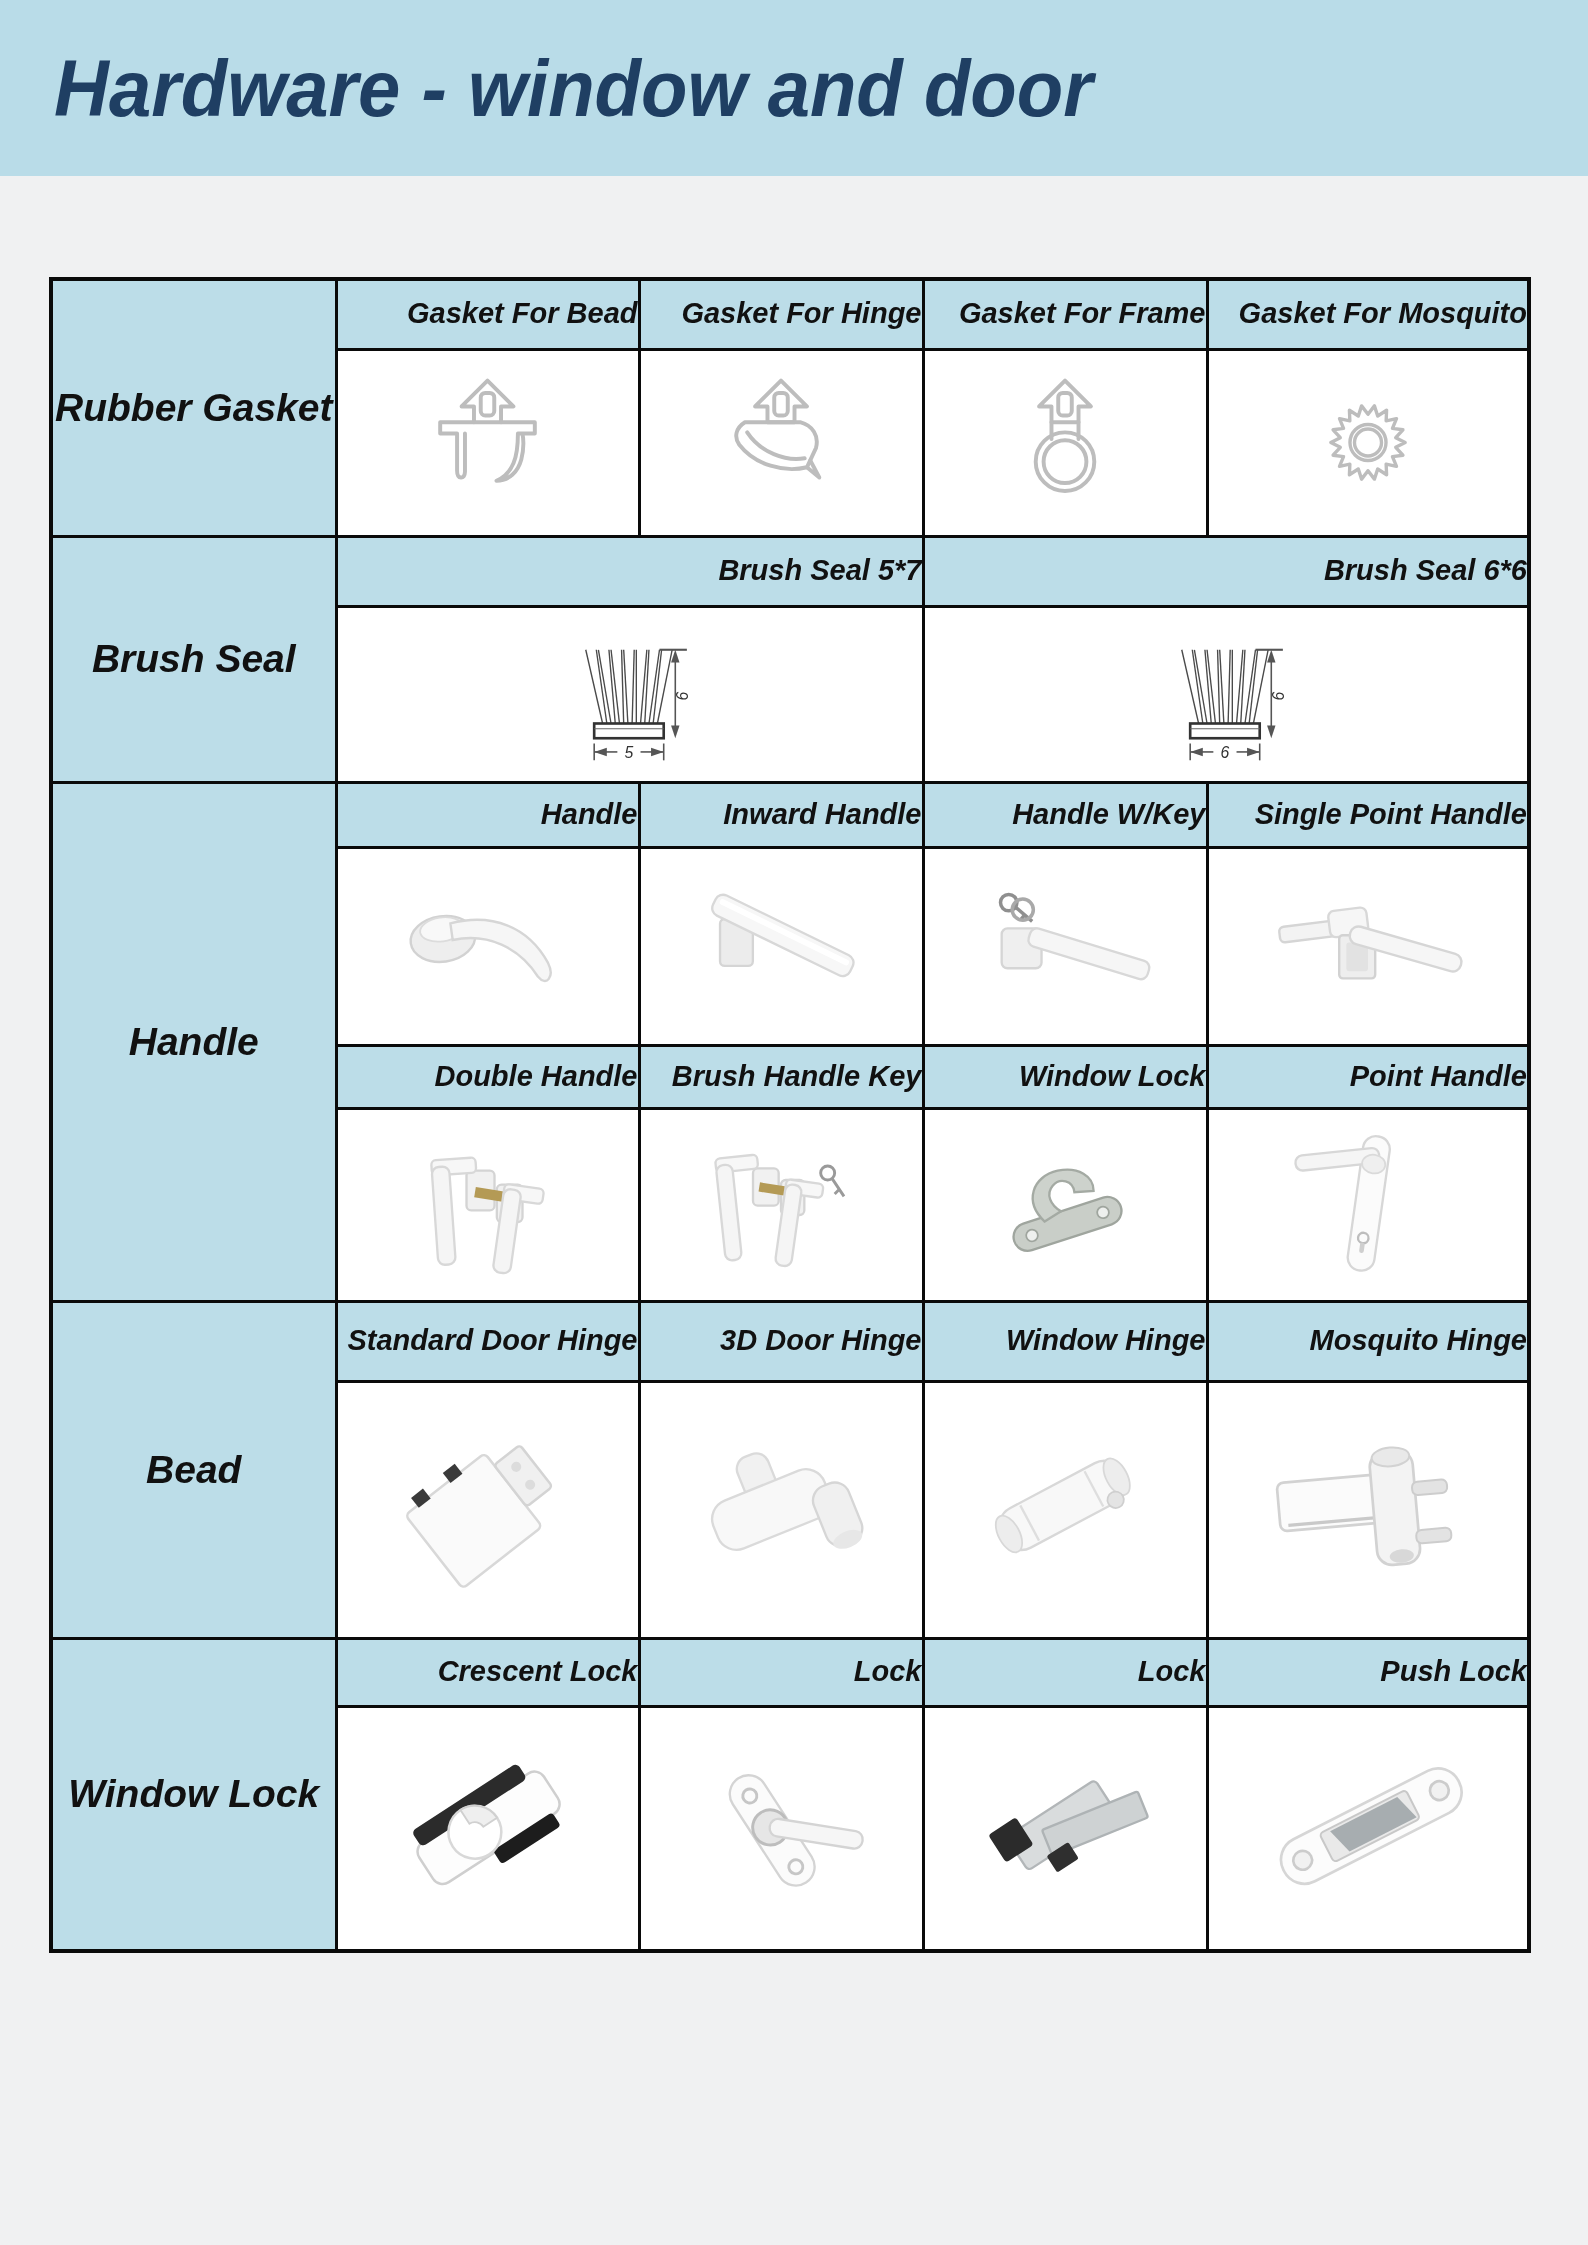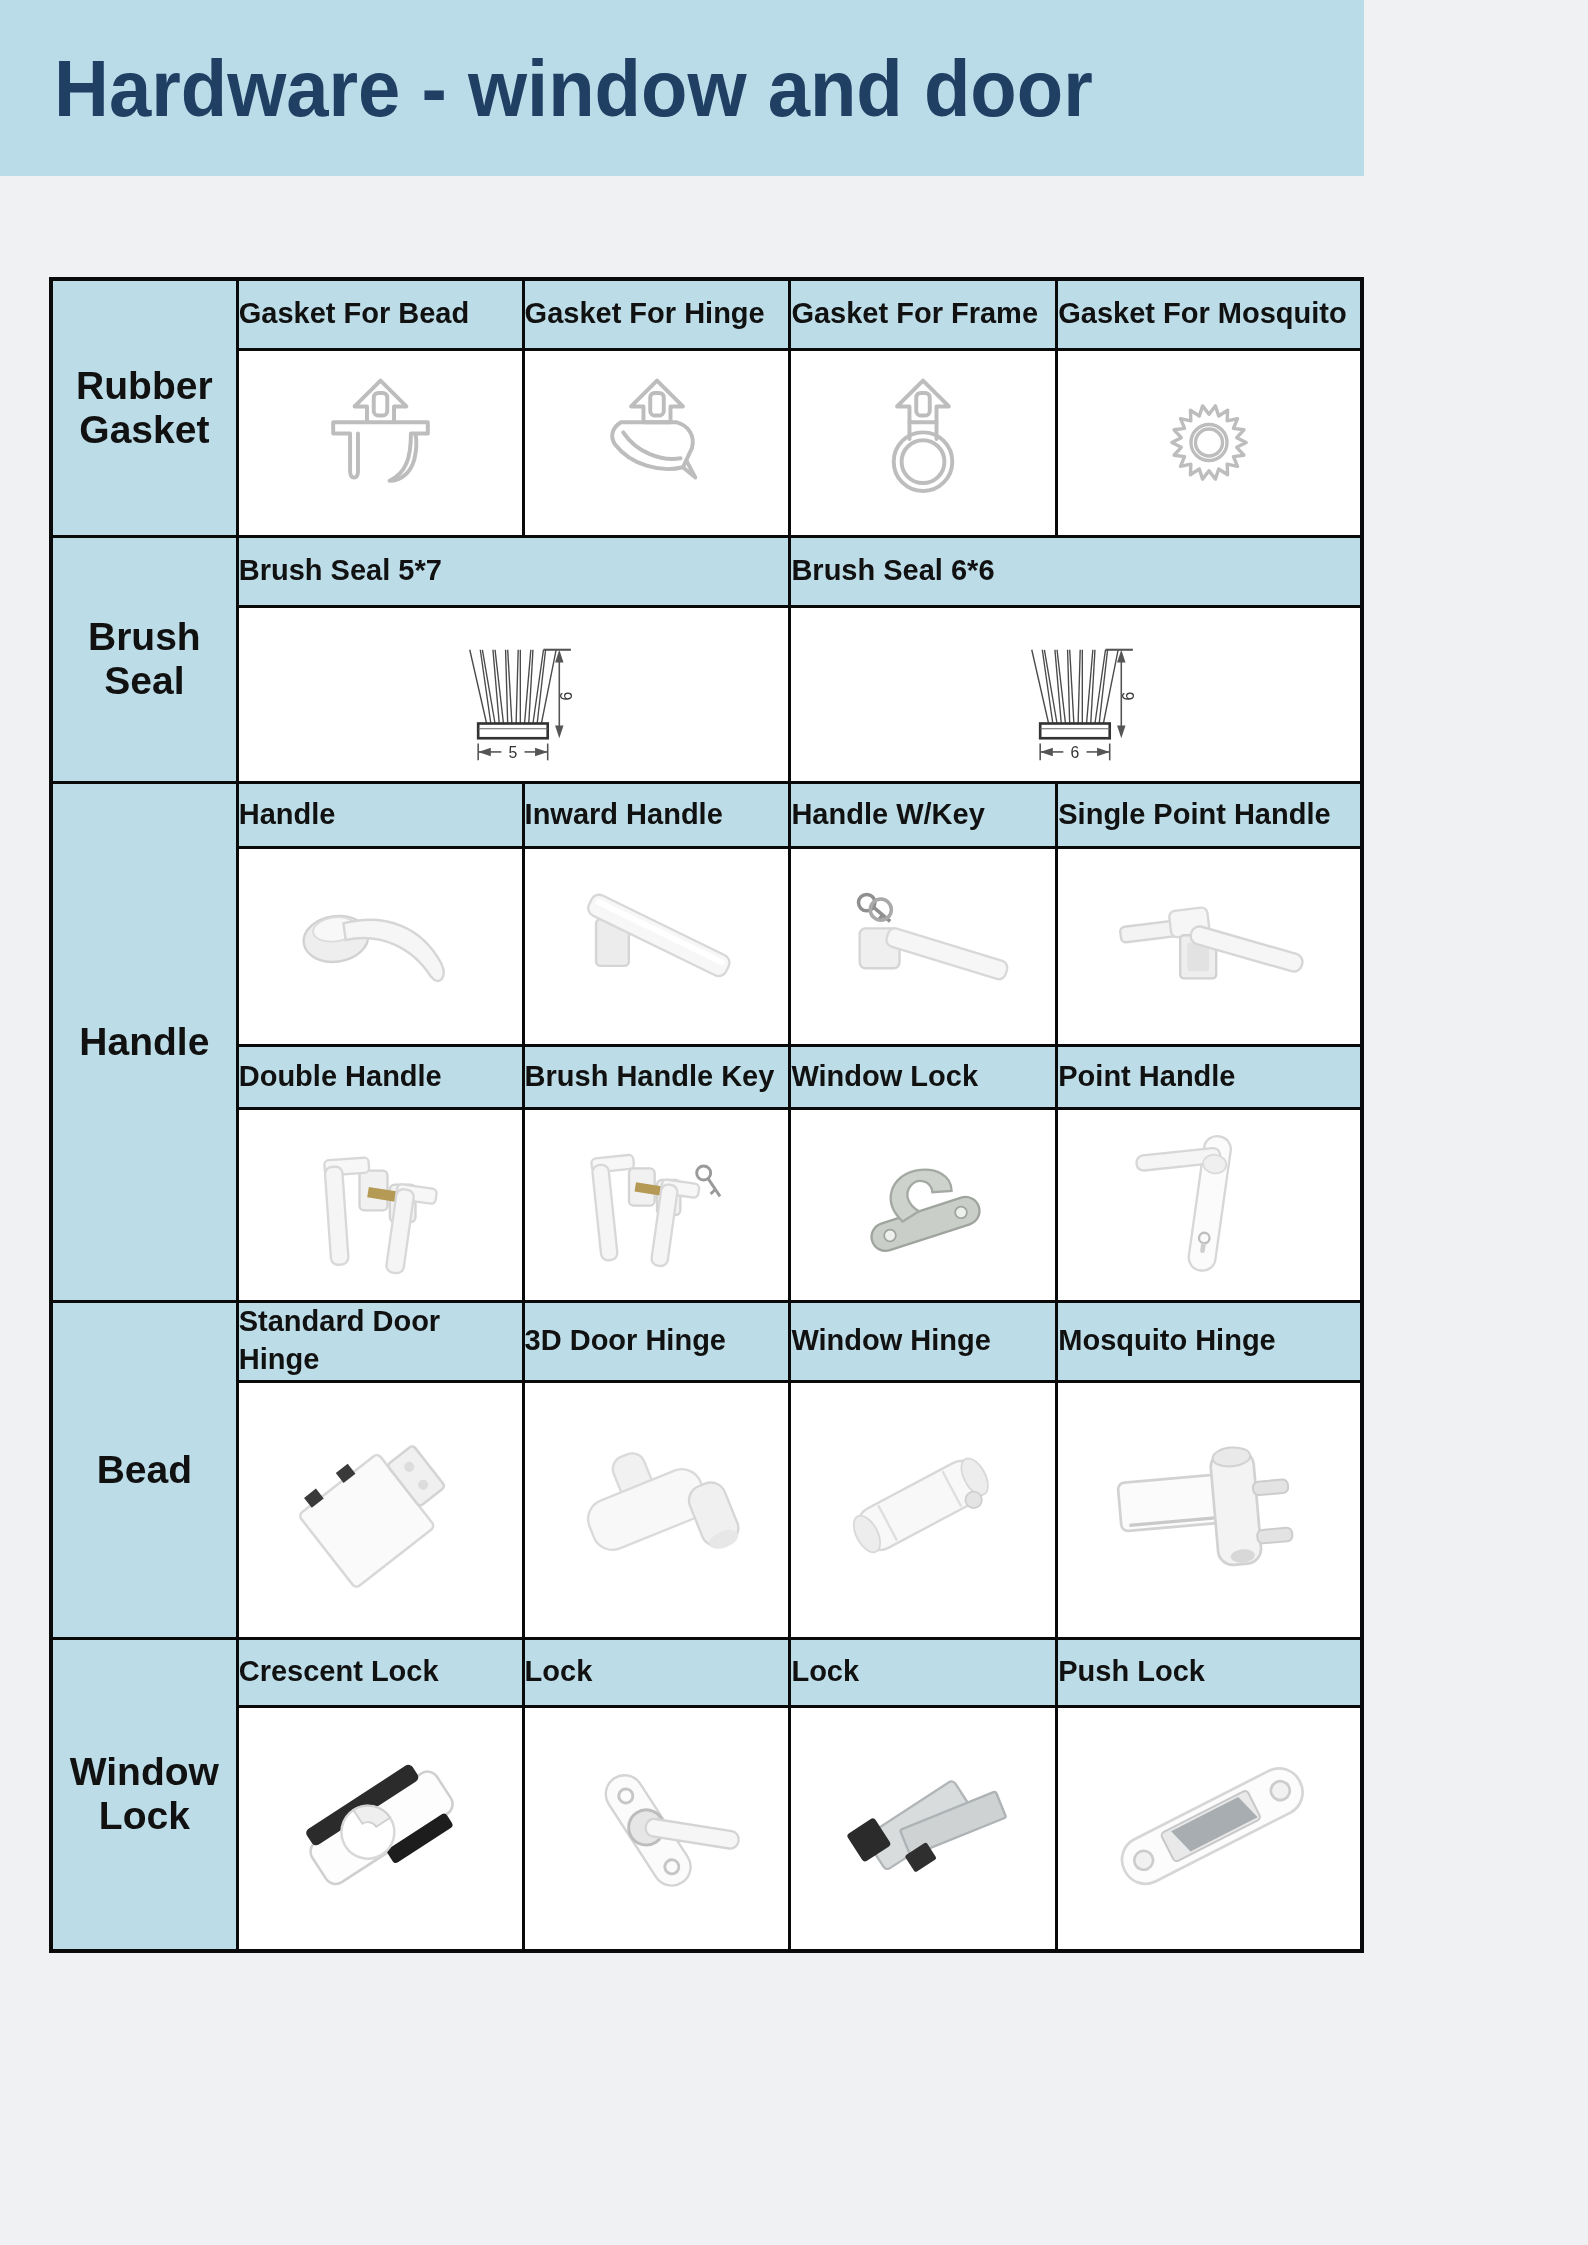--- a/index.html
+++ b/index.html
@@ -1,23 +1,23 @@
 <!DOCTYPE html>
 <html><head>
 <meta charset="utf-8">
 <style>
   html,body{margin:0;padding:0;}
   body{background:#f0f1f2;font-family:"Liberation Sans",sans-serif;}
-  .page{position:relative;width:1364px;height:2245px;background:var(--page-bg,#f0f1f2);overflow:hidden;}
+  .page{position:relative;width:1588px;height:2245px;background:var(--page-bg,#f0f1f2);overflow:hidden;font-style:italic;}
   .banner{position:absolute;top:0;left:0;width:100%;height:176px;background:var(--banner-bg,#b9dce8);display:flex;align-items:center;}
   .banner h1{margin:0;padding-left:54px;font-size:76px;font-weight:bold;letter-spacing:0px;color:var(--title-color,#1f3f63);transform:scaleY(1.04);transform-origin:left center;white-space:nowrap;}
   table.catalog{position:absolute;left:49px;top:277px;border-collapse:collapse;table-layout:fixed;border:4px solid var(--border-color,#0a0a0a);}
   table.catalog td{border:3px solid var(--border-color,#0a0a0a);padding:0;overflow:hidden;}
   td.cat-cell{background:var(--header-bg,#b9dce8);font-size:39px;font-weight:bold;color:var(--text-color,#111);text-align:center;vertical-align:middle;}
-  td.hdr-cell{background:var(--header-bg,#b9dce8);font-size:29px;font-weight:bold;color:var(--text-color,#111);text-align:left;vertical-align:middle;line-height:1.3;padding:0 28px;}
+  td.hdr-cell{background:var(--header-bg,#b9dce8);font-size:29px;font-weight:bold;color:var(--text-color,#111);text-align:right;vertical-align:middle;line-height:1.3;padding:0 28px;}
   td.img-cell{background:var(--cell-bg,#fff);text-align:center;vertical-align:middle;}
   td.img-cell svg{display:block;margin:0 auto;}
 </style>
 </head>
 <body>
 
 <div class="page" style="--page-bg: #f0f1f2; --banner-bg: #b9dce8; --title-color: #1f3f63; --header-bg: #bcdde8; --cell-bg: #ffffff; --border-color: #0a0a0a; --text-color: #111111;">
   <div class="banner">
     <h1>Hardware - window and door</h1>
   </div>

